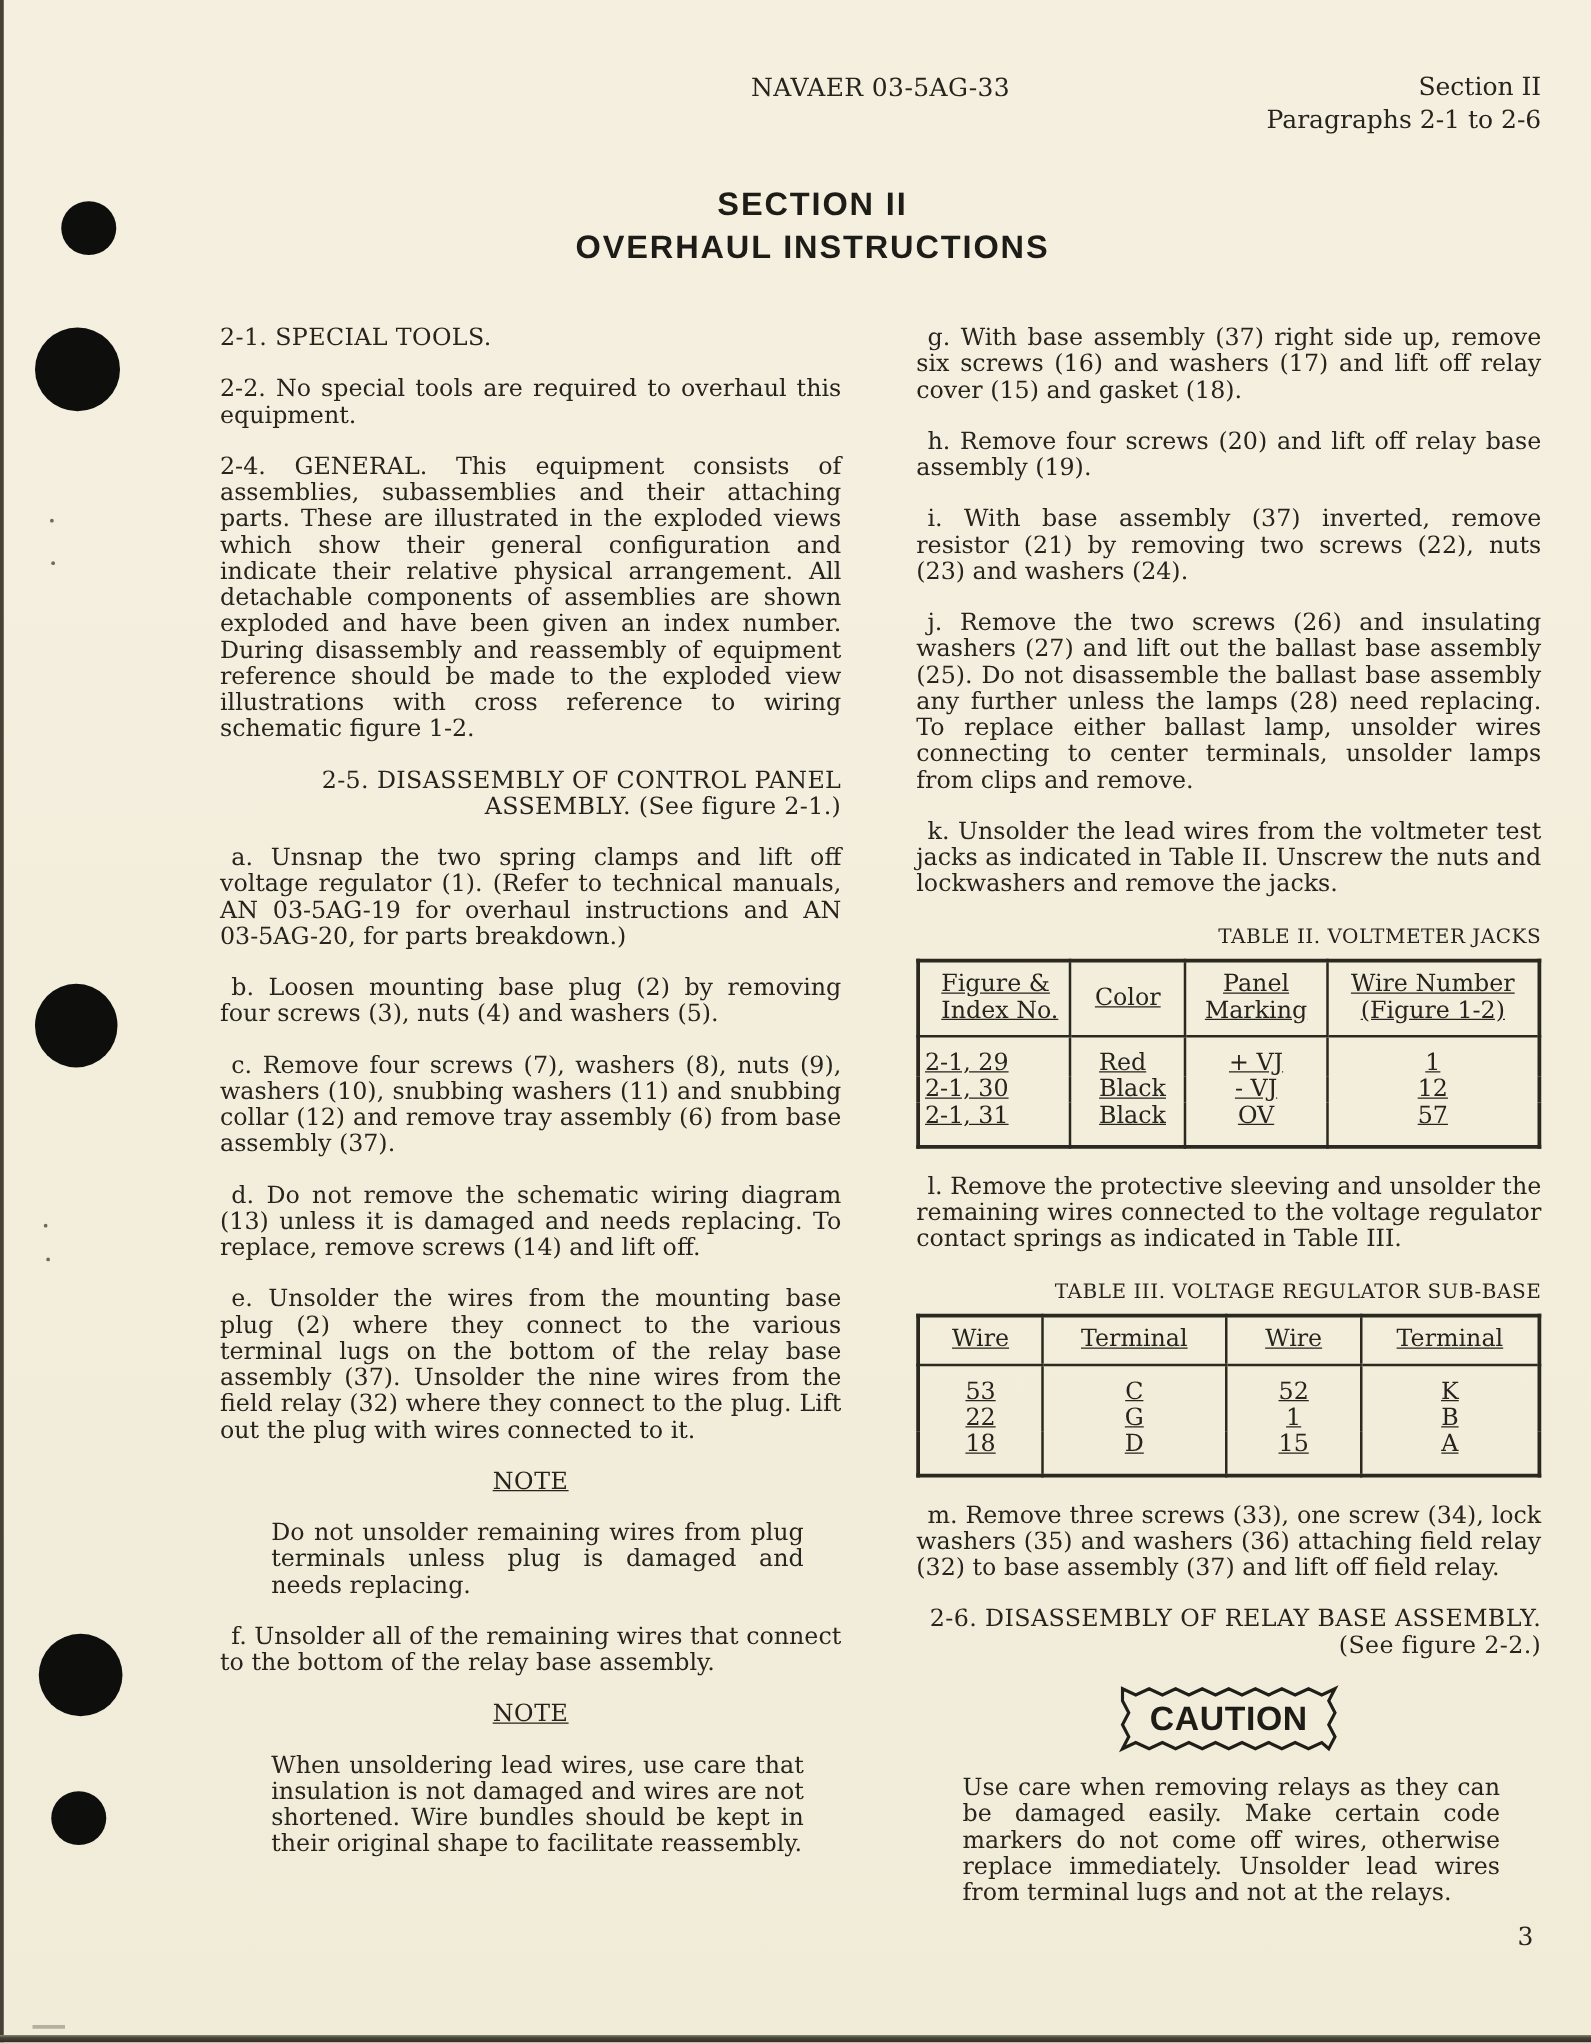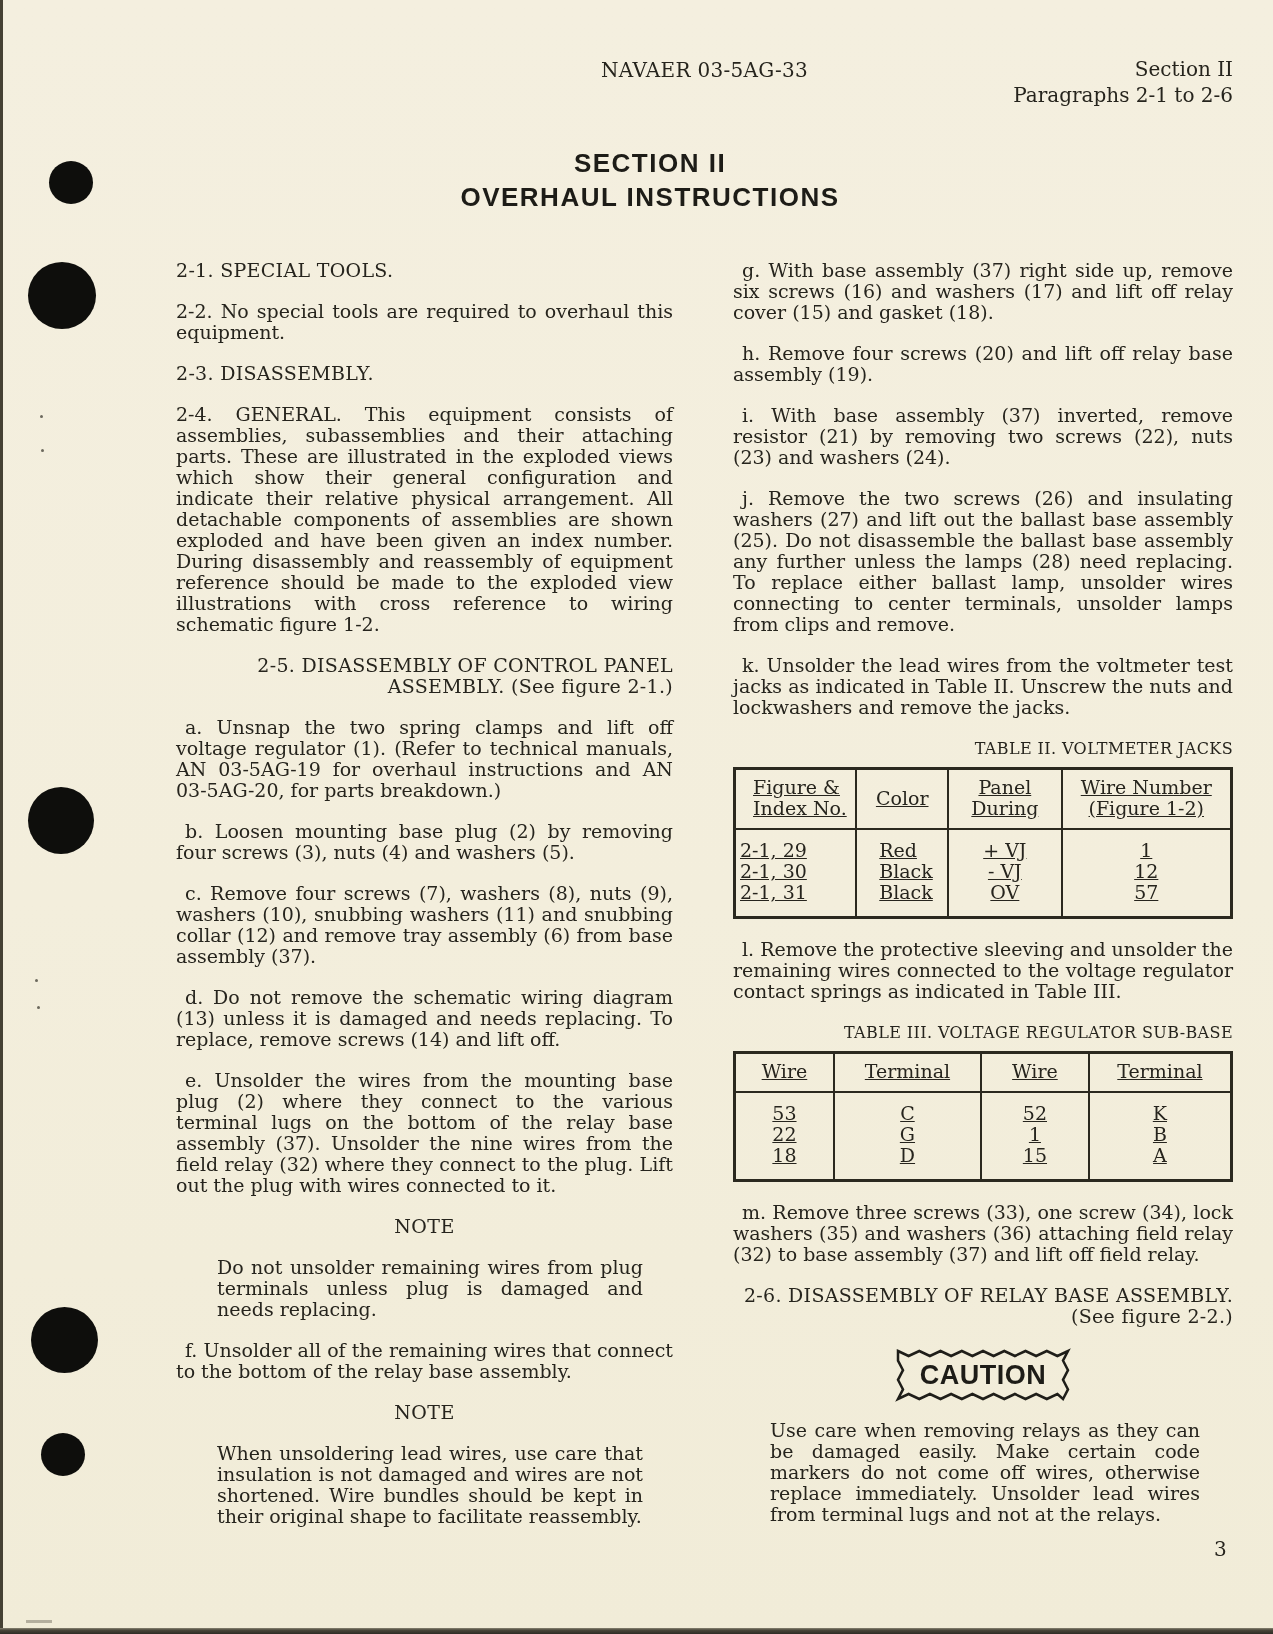--- a/index.html
+++ b/index.html
@@ -28,21 +28,21 @@
          font-family:"Liberation Sans",sans-serif;font-weight:bold;font-size:26px;
          line-height:34px;color:#1d1c17;letter-spacing:1.5px;}
   
   .col{position:absolute;top:260px;font-size:19px;line-height:21px;color:#26241d;}
   .col-left{left:176px;width:497px;}
   .col-right{left:733px;width:500px;}
   .col p{margin:0 0 20px 0;text-align:justify;}
   p.h{text-align:left;letter-spacing:.3px;}
   p.lp{text-indent:9px;}
   p.hang{white-space:pre-line;text-align:right;padding-left:52px;text-indent:-52px;letter-spacing:.3px;}
-  p.note-title{text-align:center;letter-spacing:.5px;margin-bottom:20px;}
+  p.note-title{text-align:center;letter-spacing:.5px;margin-bottom:20px;text-decoration:underline;}
   p.note-body{margin-left:41px;margin-right:30px;}
   p.caution-body{margin-left:37px;margin-right:33px;}
   
   .tbl-title{margin:6px 0 8px 0;text-align:right;white-space:pre-line;letter-spacing:.4px;
              font-size:16px;color:#26241d;}
   table{width:100%;border-collapse:collapse;table-layout:fixed;margin:0 0 20px 0;
         border:3px solid #2b291f;}
   th,td{font-weight:normal;font-size:19px;line-height:21px;color:#26241d;padding:0 4px;text-decoration:underline;}
   th{border-bottom:2.5px solid #2b291f;white-space:pre-line;vertical-align:middle;
      text-align:center;padding-top:7px;padding-bottom:9px;}
@@ -88,21 +88,20 @@
   </div>
 
   <div class="title">
     <div>SECTION II</div>
     <div>OVERHAUL INSTRUCTIONS</div>
   </div>
 
   <div class="col col-left">
     <p class="h">2-1. SPECIAL TOOLS.</p>
     <p>2-2. No special tools are required to overhaul this equipment.</p>
-    <p class="h">2-3. DISASSEMBLY.</p>
     <p>2-4. GENERAL. This equipment consists of assemblies, subassemblies and their attaching parts. These are illustrated in the exploded views which show their general configuration and indicate their relative physical arrangement. All detachable components of assemblies are shown exploded and have been given an index number. During disassembly and reassembly of equipment reference should be made to the exploded view illustrations with cross reference to wiring schematic figure 1-2.</p>
     <p class="hang">2-5. DISASSEMBLY OF CONTROL PANEL
 ASSEMBLY. (See figure 2-1.)</p>
     <p class="lp">a. Unsnap the two spring clamps and lift off voltage regulator (1). (Refer to technical manuals, AN 03-5AG-19 for overhaul instructions and AN 03-5AG-20, for parts breakdown.)</p>
     <p class="lp">b. Loosen mounting base plug (2) by removing four screws (3), nuts (4) and washers (5).</p>
     <p class="lp">c. Remove four screws (7), washers (8), nuts (9), washers (10), snubbing washers (11) and snubbing collar (12) and remove tray assembly (6) from base assembly (37).</p>
     <p class="lp">d. Do not remove the schematic wiring diagram (13) unless it is damaged and needs replacing. To replace, remove screws (14) and lift off.</p>
     <p class="lp">e. Unsolder the wires from the mounting base plug (2) where they connect to the various terminal lugs on the bottom of the relay base assembly (37). Unsolder the nine wires from the field relay (32) where they connect to the plug. Lift out the plug with wires connected to it.</p>
     <p class="note-title">NOTE</p>
     <p class="note-body">Do not unsolder remaining wires from plug terminals unless plug is damaged and needs replacing.</p>
@@ -125,21 +124,21 @@
           <col style="width:18.5%">
           <col style="width:22.8%">
           <col style="width:34.2%">
         </colgroup>
       <thead>
         <tr>
           <th>Figure &amp;
 Index No.</th>
           <th>Color</th>
           <th>Panel
-During</th>
+Marking</th>
           <th>Wire Number
 (Figure 1-2)</th>
         </tr>
       </thead>
       <tbody>
         <tr>
           <td>2-1, 29</td>
           <td>Red</td>
           <td>+ VJ</td>
           <td>1</td>

